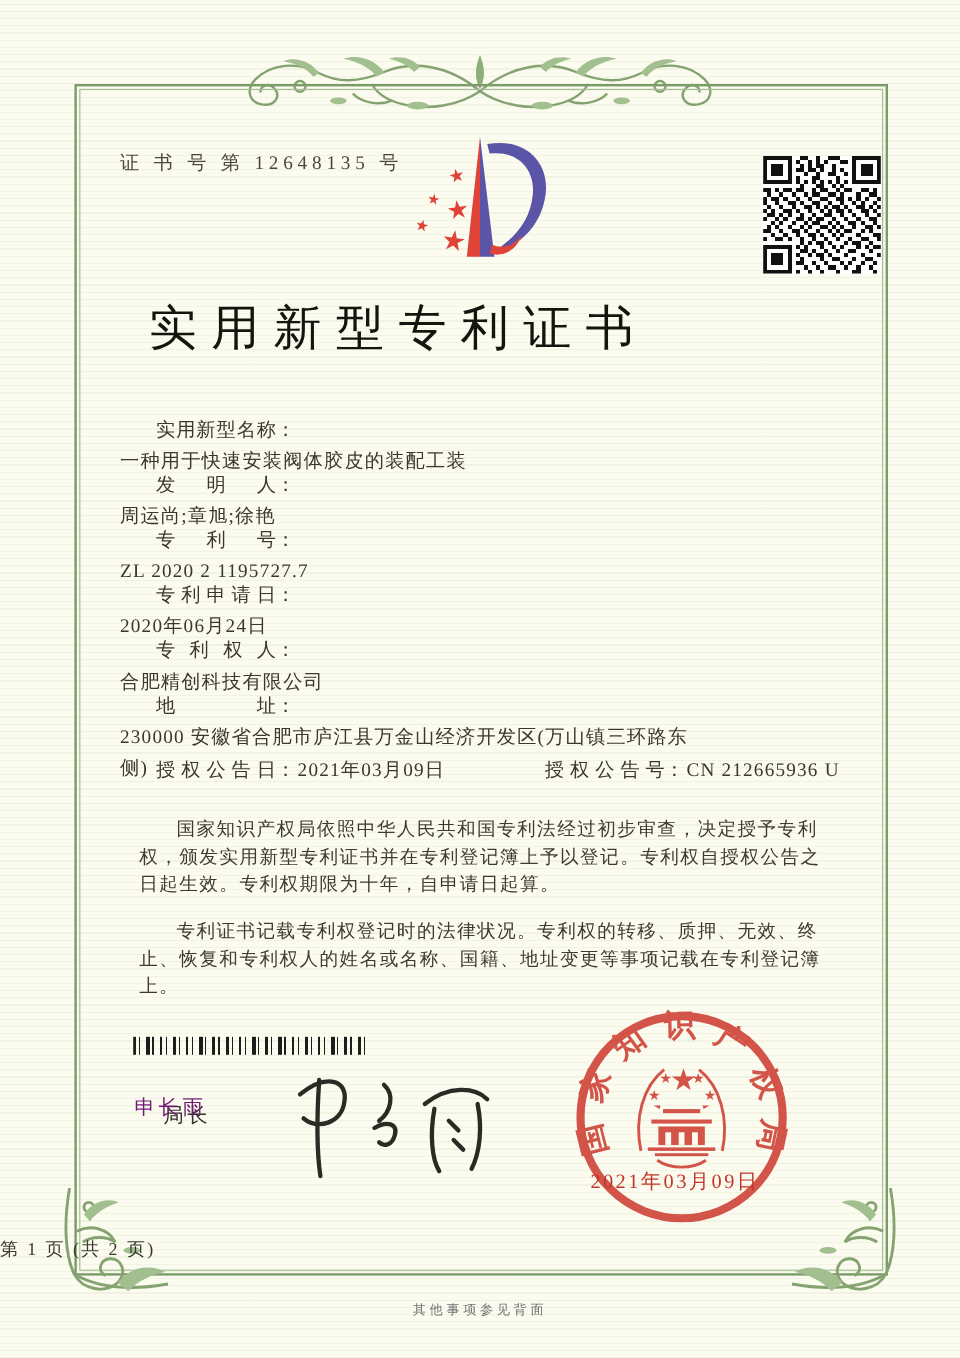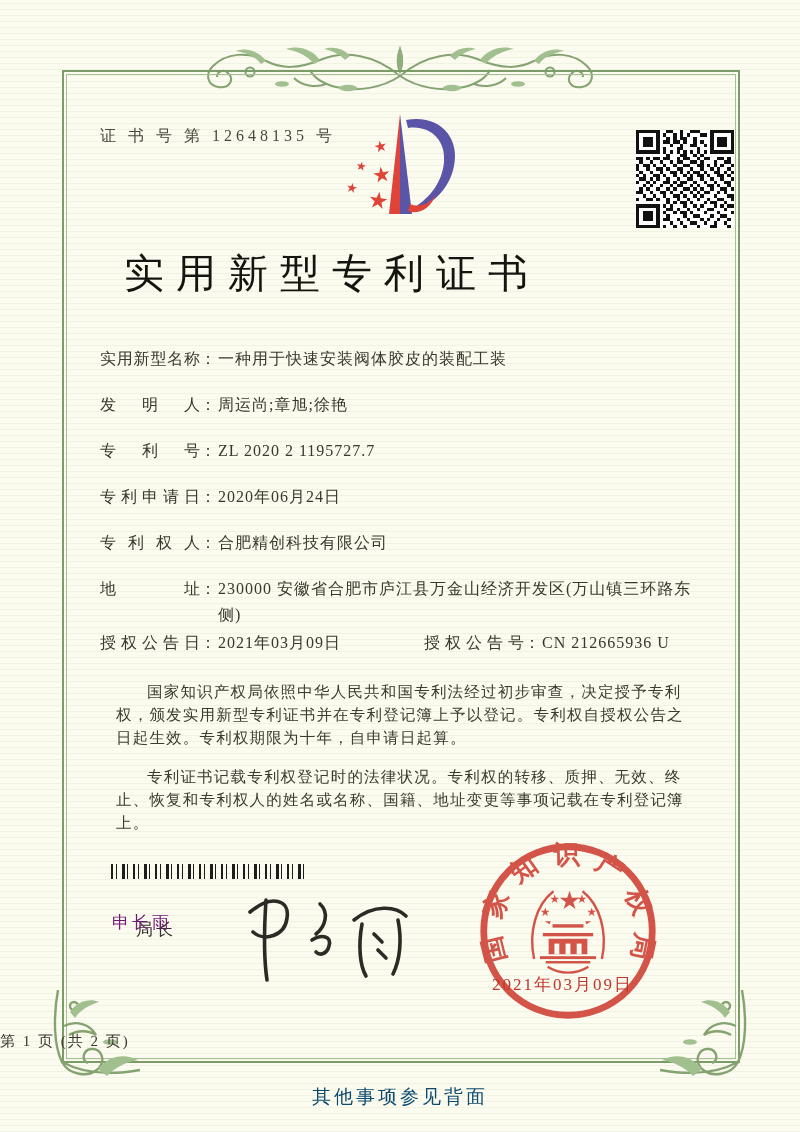--- a/index.html
+++ b/index.html
@@ -25,21 +25,21 @@
     content:"";position:absolute;inset:2px;border:1px solid #a6bf96;
   }
   .cert-no{
     left:100px;top:126px;font-size:16px;letter-spacing:4px;color:#4a483e;
   }
   .title{
     left:0;top:246px;width:664px;text-align:center;
     font-size:40px;letter-spacing:12px;color:#15150f;white-space:nowrap;
   }
   .field-row{left:100px;width:624px;font-size:16px;line-height:26px;color:#3a372d;}
-  .flabel{display:inline-block;width:100px;text-align:justify;text-align-last:justify;vertical-align:top;}
+  .flabel{display:inline-block;width:100px;text-align:justify;text-align-last:justify;vertical-align:top;margin-left:30px;}
   .fcolon{display:inline-block;width:18px;vertical-align:top;}
   .fvalue{display:inline-block;width:490px;vertical-align:top;letter-spacing:1px;}
   .fvalue-short{display:inline-block;width:206px;vertical-align:top;letter-spacing:1px;}
   .flabel2{display:inline-block;width:100px;text-align:justify;text-align-last:justify;vertical-align:top;}
   .fvalue2{display:inline-block;vertical-align:top;letter-spacing:1px;}
   .paras{
     left:100px;top:664px;width:602px;font-size:15.5px;line-height:23px;
     letter-spacing:1.2px;color:#3d3a2e;
   }
   .paras p{margin:16px;text-indent:2em;}
@@ -50,21 +50,21 @@
       #1d1d1b 5px 6px,rgba(0,0,0,0) 6px 11px,
       #1d1d1b 11px 14px,rgba(0,0,0,0) 14px 16px,
       #1d1d1b 16px 17px,rgba(0,0,0,0) 17px 22px);
   }
   .sig-title{left:112px;top:918px;font-size:17px;letter-spacing:3px;color:#33312b;font-family:"Liberation Sans","DejaVu Sans",sans-serif;margin-left:24px;}
   .sig-name{left:112px;top:911px;font-size:17px;letter-spacing:3px;color:#701a75;font-family:"Liberation Sans","DejaVu Sans",sans-serif;}
   .seal-date{
     left:492px;top:973px;font-size:17px;letter-spacing:2px;color:#c1362a;z-index:6;white-space:nowrap;
   }
   .page-num{left:0;top:1032px;width:800px;text-align:left;font-size:15px;letter-spacing:2px;color:#3a382e;}
-  .foot-note{left:0;top:1084px;width:800px;text-align:center;font-size:19px;letter-spacing:3px;color:#0c4a6e;}
+  .foot-note{left:0;top:1084px;width:800px;text-align:center;font-size:11px;letter-spacing:3px;color:#737373;}
   svg{display:block;}
 </style>
 </head>
 <body>
 
 <div class="page">
 
   <svg class="abs" style="left:198px;top:44px;" width="404" height="54" viewBox="0 0 404 54">
     <defs>
       <g id="halfScroll">

